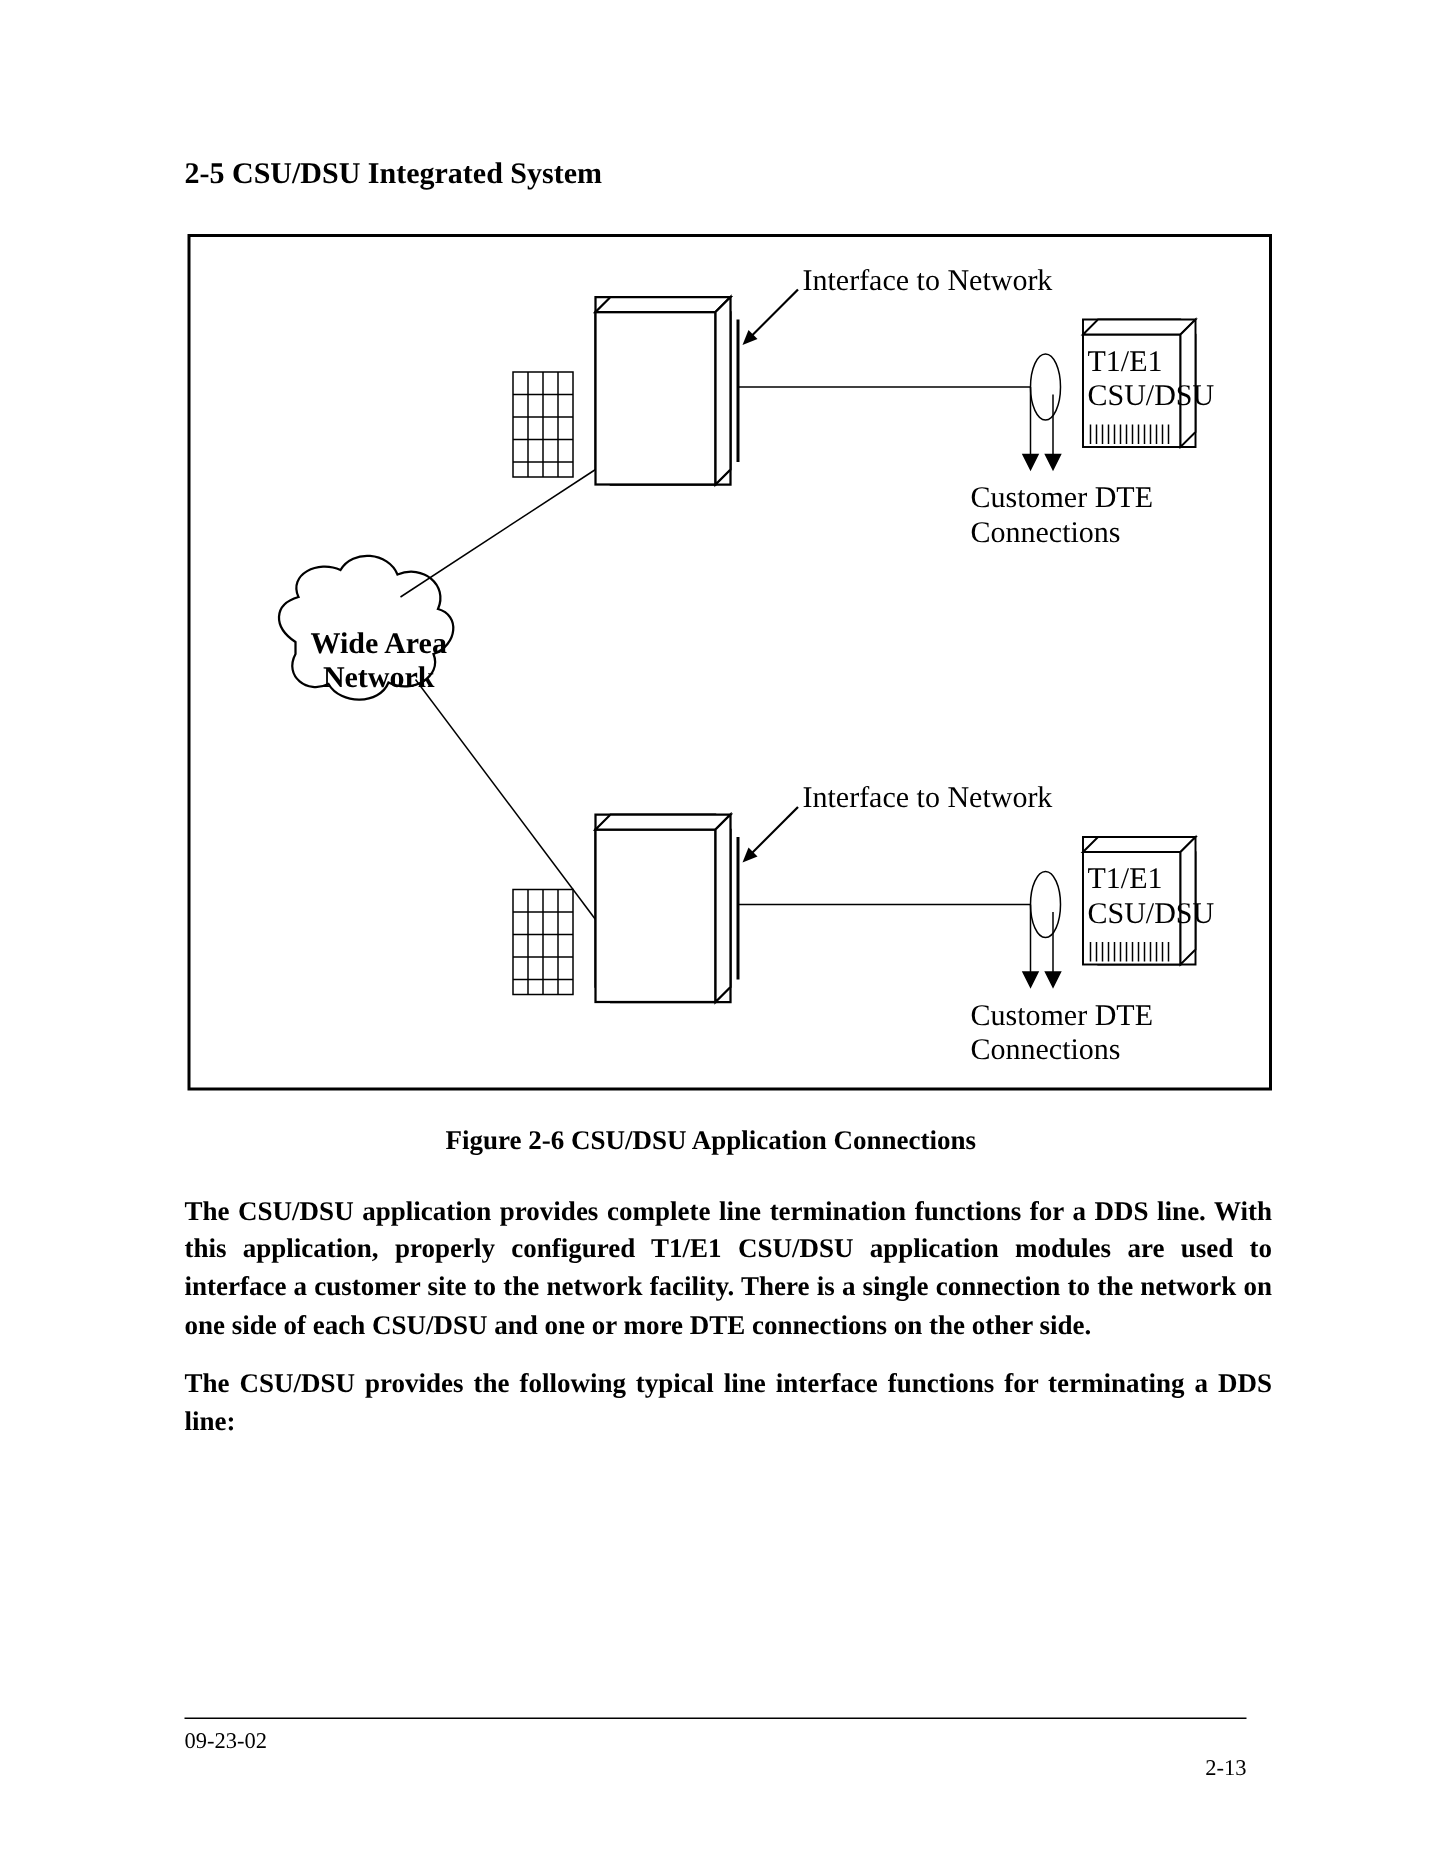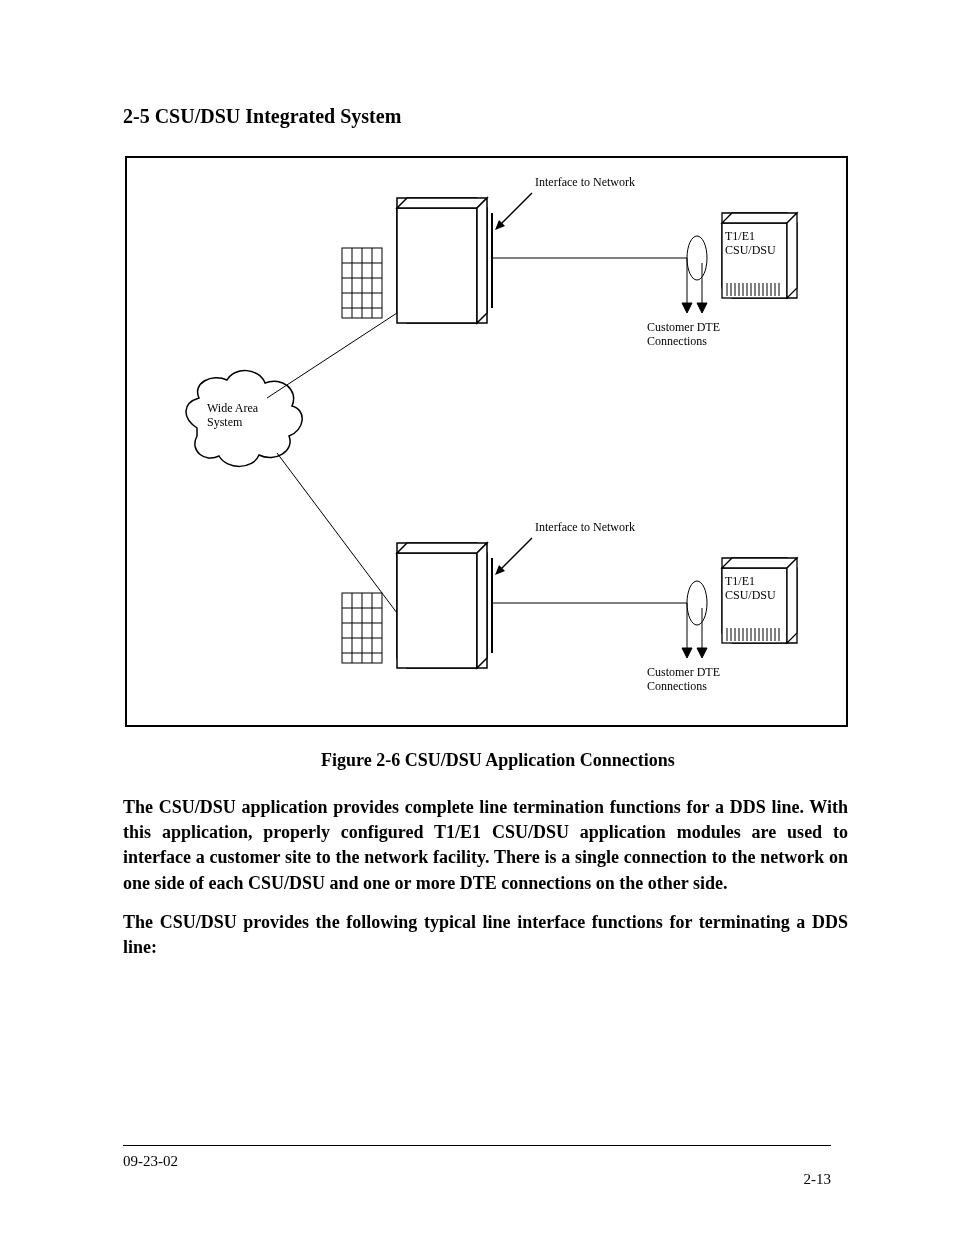--- a/index.html
+++ b/index.html
@@ -37,21 +37,20 @@
     left: 0; top: 0;
     width: 719px;
     height: 567px;
   }
   .caption {
     position: absolute;
     left: 297px;
     top: 750px;
     font-size: 18px;
     font-weight: bold;
-    margin-left: 24px;
   }
   .body-text {
     position: absolute;
     left: 123px;
     top: 795px;
     width: 725px;
     font-size: 18px;
     line-height: 1.4;
     text-align: justify;
   }
@@ -74,21 +73,21 @@
   }
   .footer-right {
     position: absolute;
     right: 123px;
     top: 1153px;
     font-size: 15px;
     margin-top: 18px;
   }
   .dlabel {
     position: absolute;
-    font-size: 12px;
+    font-size: 20px;
     font-family: "Times New Roman", Times, serif;
     line-height: 1.15;
     white-space: nowrap;
     color: #000;
   }
 </style>
 </head>
 <body>
 
 <div class="page">
@@ -227,23 +226,23 @@
       </g>
 
       <g stroke="#000" stroke-width="1" fill="#000">
         <path d="M560,445 L560,495" fill="none"></path>
         <polygon points="560,500 555,490 565,490"></polygon>
         <path d="M575,450 L575,495" fill="none"></path>
         <polygon points="575,500 570,490 580,490"></polygon>
       </g>
     </svg>
 
-    <div class="dlabel" style="left:80px; top:244px; ">
+    <div class="dlabel" style="left:80px; top:260px; text-align:center;font-weight:bold;">
       <span>Wide Area</span><br>
-      <span>System</span>
+      <span>Network</span>
     </div>
 
     <div class="dlabel" style="left:408px; top:18px;">Interface to Network</div>
     <div class="dlabel" style="left:408px; top:363px;">Interface to Network</div>
 
     <div class="dlabel" style="left:520px; top:163px;">
       <span>Customer DTE</span><br>
       <span>Connections</span>
     </div>
     <div class="dlabel" style="left:520px; top:508px;">

